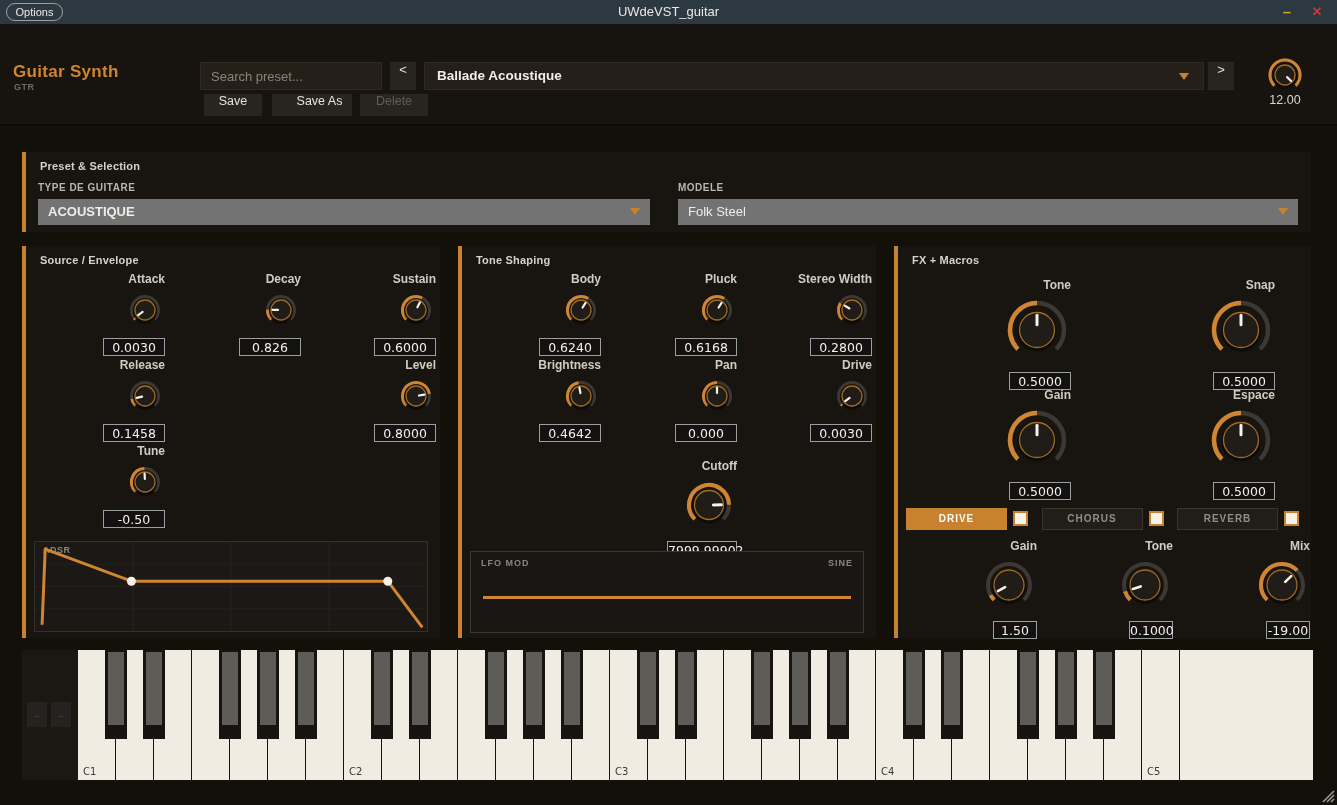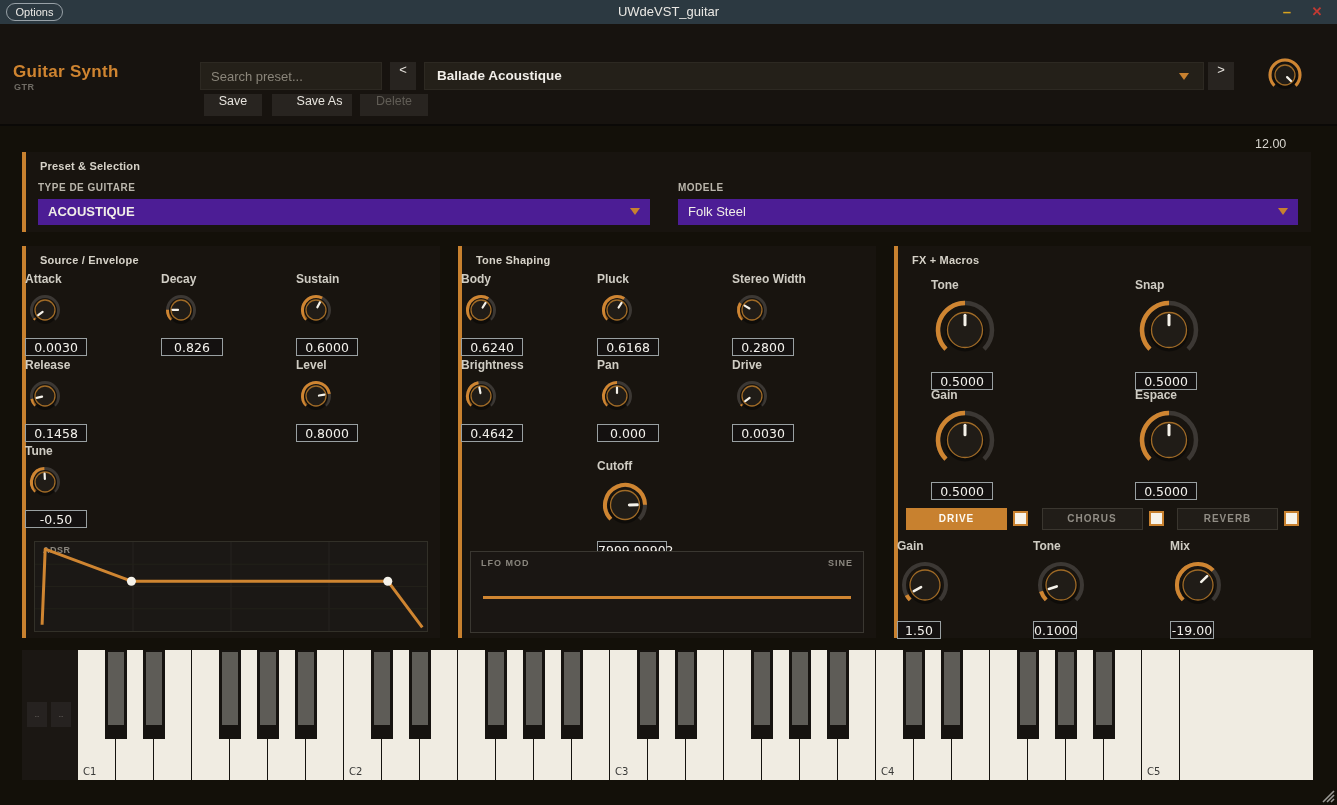--- a/index.html
+++ b/index.html
@@ -32,37 +32,37 @@
   #btn-saveas{left:272px;top:70px;width:80px;height:22px;padding-left:15px;}
   #btn-delete{left:360px;top:70px;width:68px;height:22px;color:#615d56;}
   #btn-prev{left:390px;top:38px;width:26px;height:28px;font-size:13px;}
   #btn-next{left:1208px;top:38px;width:26px;height:28px;font-size:13px;}
   #preset-select{position:absolute;left:424px;top:38px;width:780px;height:28px;background:#242019;
     border:1px solid #2d2922;line-height:26px;padding-left:12px;font-size:13.5px;font-weight:600;color:#f1eee9;}
   .caret{position:absolute;width:0;height:0;border-left:5px solid transparent;border-right:5px solid transparent;
     border-top:7px solid #c8812f;}
   #preset-caret{right:14px;top:10px;}
   #master-knob{position:absolute;left:1265px;top:31px;width:40px;height:40px;}
-  #master-value{position:absolute;left:1255px;top:69px;width:60px;text-align:left;font-size:12.5px;color:#d8d5ce;margin-top:44px;}
+  #master-value{position:absolute;left:1255px;top:69px;width:60px;text-align:center;font-size:12.5px;color:#d8d5ce;}
   
   .panel{position:absolute;background:#18140f;}
   .panel:before{content:"";position:absolute;left:0;top:0;bottom:0;width:4px;background:#c8812f;}
   .panel-title{position:absolute;left:18px;top:8px;font-size:11px;font-weight:bold;color:#d6d2c8;letter-spacing:.2px;}
   #preset-section{left:22px;top:152px;width:1289px;height:80px;}
   .field-label{position:absolute;font-size:10px;font-weight:bold;color:#bab6ac;letter-spacing:.5px;}
-  .select{position:absolute;height:26px;background:#4c1d95;line-height:26px;padding-left:10px;
+  .select{position:absolute;height:26px;background:#737373;line-height:26px;padding-left:10px;
     font-size:13px;color:#f0ede8;}
   #guitar-type-select{left:16px;top:47px;width:612px;font-weight:bold;}
   #model-select{left:656px;top:47px;width:620px;}
   .select .caret{right:10px;top:9px;}
   #panel-source{left:22px;top:246px;width:418px;height:392px;}
   #panel-tone{left:458px;top:246px;width:418px;height:392px;}
   #panel-fx{left:894px;top:246px;width:417px;height:392px;}
   
-  .knob-block{position:absolute;display:flex;flex-direction:column;align-items:flex-start;width:140px;}
+  .knob-block{position:absolute;display:flex;flex-direction:column;align-items:flex-end;width:140px;}
   .knob-label{font-size:12px;font-weight:bold;color:#cfccc3;height:15px;margin-bottom:3px;}
   .knob-value{margin-top:4px;border:1px solid #99a0a2;background:#141110;color:#f3f1ec;
     font-family:"DejaVu Sans",sans-serif;font-size:12.5px;text-align:center;padding:1px 0;height:18px;line-height:15px;}
   .knob-sm .knob-value{width:62px;}
   .knob-cutoff .knob-value{width:70px;}
   .knob-lg .knob-value{width:62px;}
   .knob-md .knob-value{width:44px;}
   
   .cols3 .c1{left:3px;} .cols3 .c2{left:139px;} .cols3 .c3{left:274px;}
   .r1{top:26px;} .r2{top:112px;} .r3{top:198px;}

